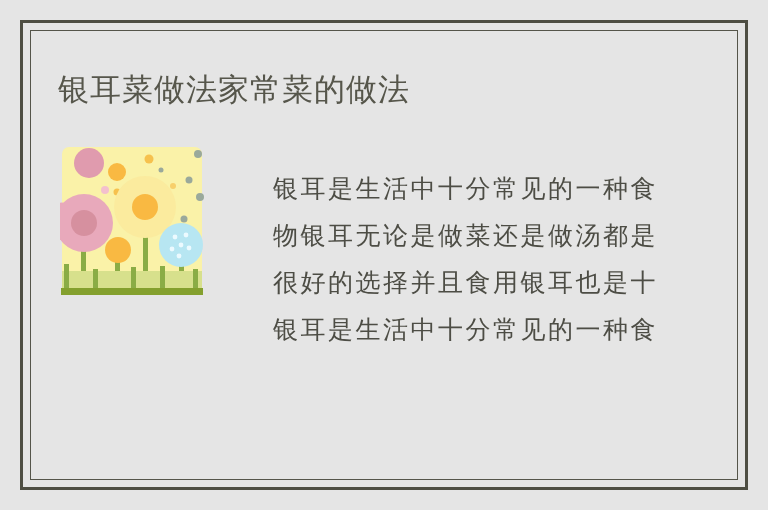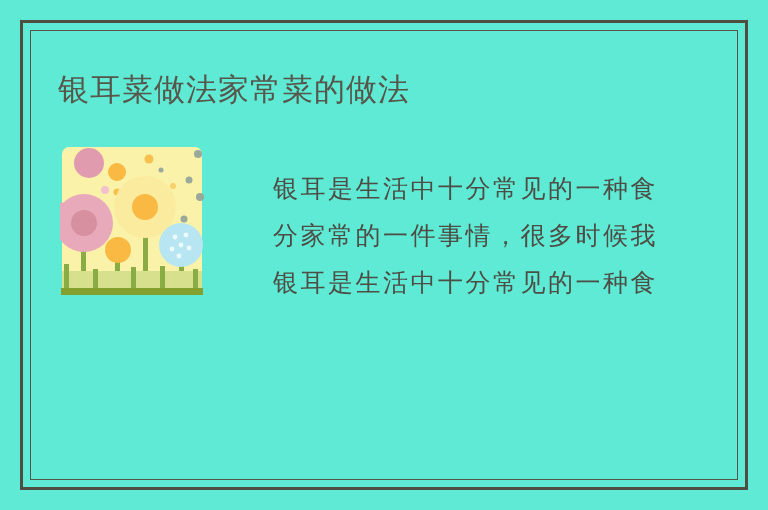--- a/index.html
+++ b/index.html
@@ -10,21 +10,21 @@
     width: 768px;
     height: 510px;
     background: #fdfdf4;
     font-family: "Liberation Sans", sans-serif;
     overflow: hidden;
   }
   .page {
     position: relative;
     width: 768px;
     height: 510px;
-    background: #5eead4;
+    background: #e5e5e5;
   }
   
   .frame-outer {
     position: absolute;
     left: 20px;
     top: 20px;
     width: 728px;
     height: 470px;
     border: 3px solid #4e4e43;
     box-sizing: border-box;
@@ -135,17 +135,18 @@
       <rect x="71" y="122" width="5" height="22" fill="#8aac45"></rect>
       <rect x="100" y="121" width="5" height="23" fill="#8aac45"></rect>
       <rect x="133" y="124" width="5" height="20" fill="#8aac45"></rect>
 
       <rect x="1" y="143" width="142" height="7" fill="#84a02e"></rect>
     </svg>
   </div>
 
   <div class="body-text">
     <div class="body-line"> 银耳是生活中十分常见的一种食</div>
-    <div class="body-line">分家常的一件事情，很多时候我</div>
+    <div class="body-line">物银耳无论是做菜还是做汤都是</div>
+    <div class="body-line">很好的选择并且食用银耳也是十</div>
     <div class="body-line">银耳是生活中十分常见的一种食</div>
   </div>
 
 </div>
 
 </body></html>

